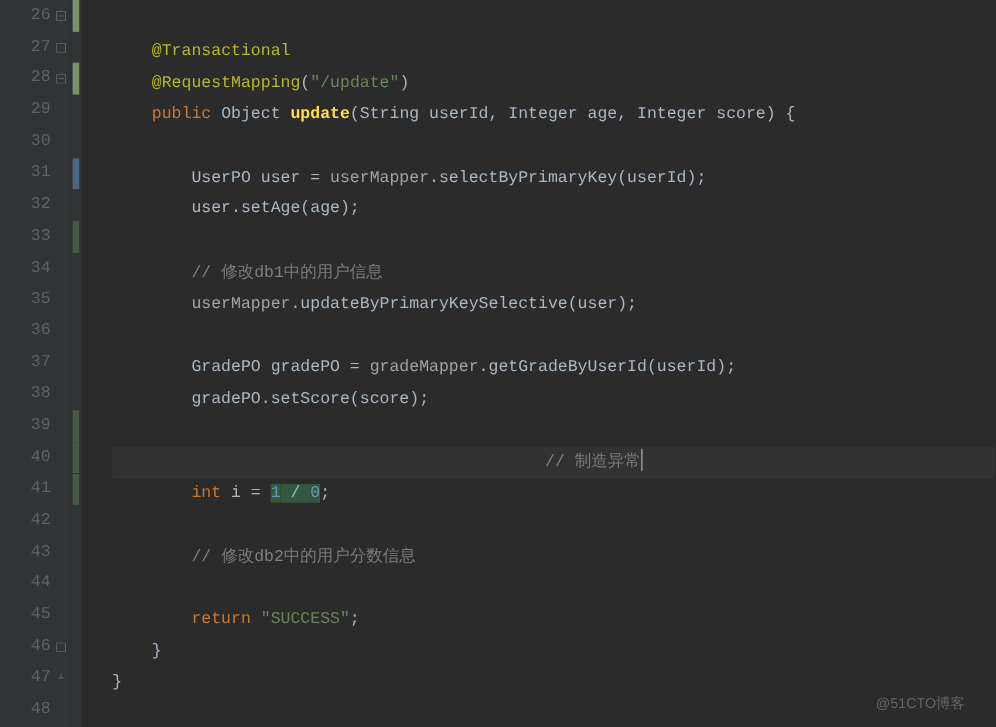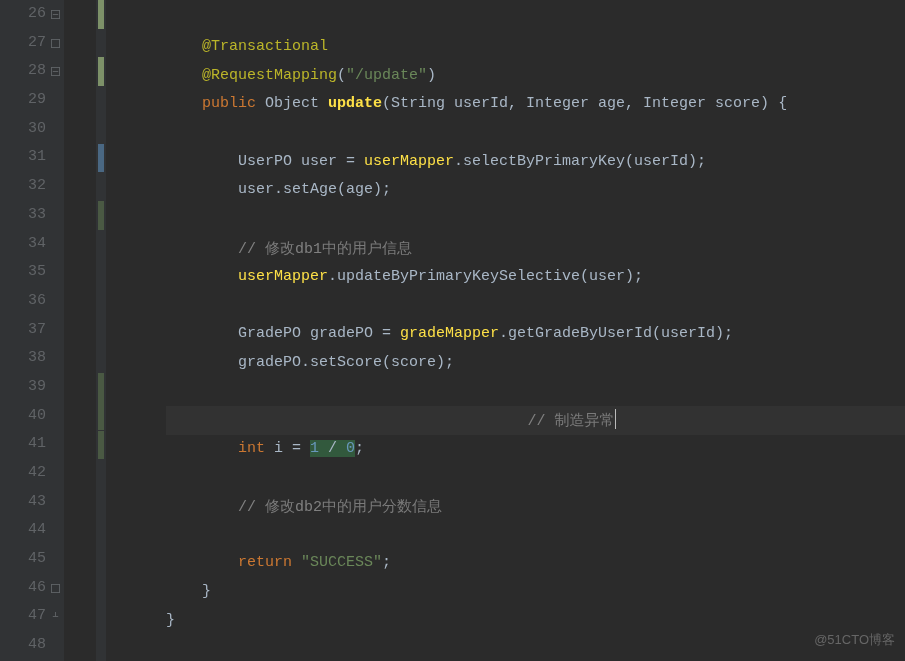--- a/index.html
+++ b/index.html
@@ -10,21 +10,20 @@
       line-height: 28.7px;
       color: #a9b7c6;
       width: 905px;
       height: 661px;
       overflow: hidden;
       position: relative;
     }
     .editor {
       display: flex;
       height: 100%;
-      gap: 32px;
     }
     .gutter {
       background: #313335;
       width: 64px;
       flex-shrink: 0;
       text-align: right;
       padding-right: 18px;
       color: #606366;
       user-select: none;
       position: relative;
@@ -90,27 +89,27 @@
       position: relative;
       top: -2px;
     }
     .kw { color: #cc7832; }
     .ann { color: #bbb529; }
     .str { color: #6a8759; }
     .num { color: #6897bb; }
     .cmt { color: #808080; }
     .cmt-cn { color: #7a7a7a; font-family: 'Microsoft YaHei', sans-serif; }
     .mtd { color: #fde047; font-weight: bold; }
-    .fld { color: #fde047; text-align: right; }
+    .fld { color: #a3a3a3; text-align: right; }
     .txt { color: #a9b7c6; }
     .hl { background: #32593d; }
     .watermark {
       position: absolute;
       bottom: 6px;
-      right: 10px;
+      right: 28px;
       color: #666;
       font-size: 13px;
       font-family: 'Microsoft YaHei', sans-serif;
     }
   </style>
 </head>
 <body>
 
 <div class="editor">
   <div class="gutter" id="gutter">

